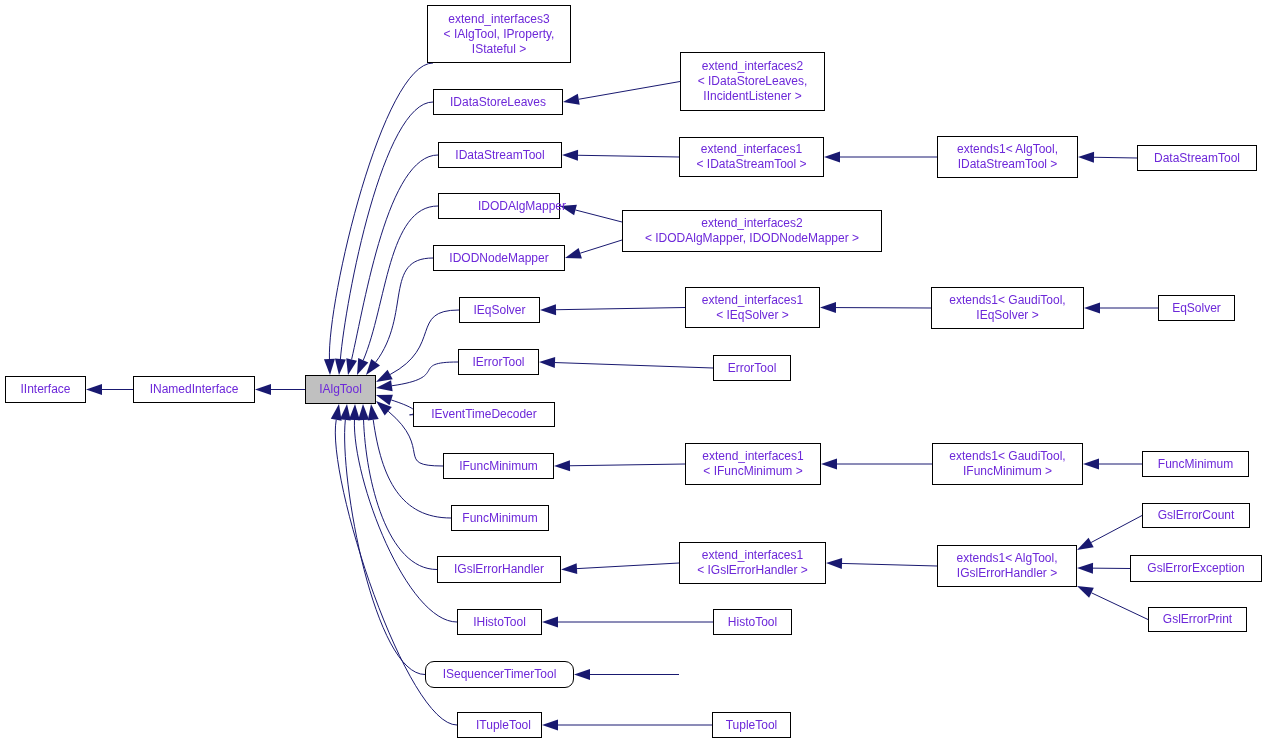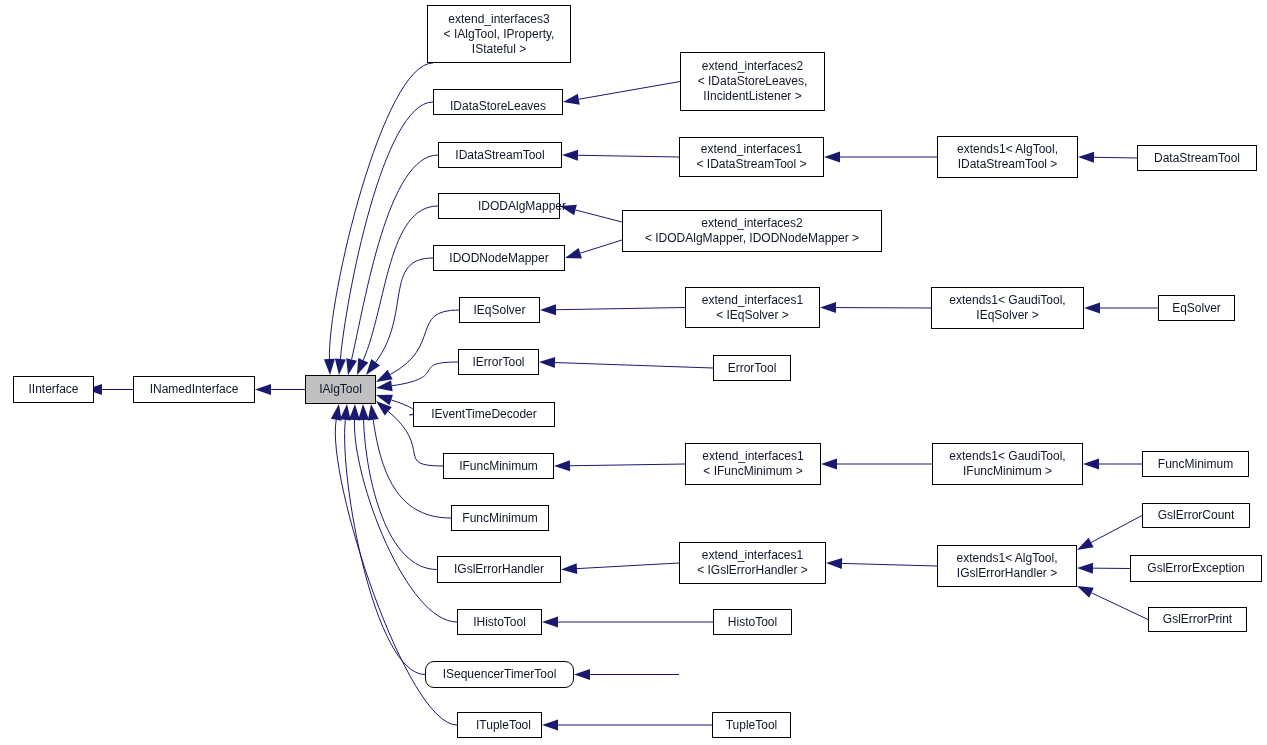--- a/index.html
+++ b/index.html
@@ -9,21 +9,21 @@
     background:#ffffff;
     font-family:"Liberation Sans", sans-serif;
     overflow:hidden;
   }
   #edges { position:absolute; left:0; top:0; }
   .node {
     position:absolute;
     box-sizing:border-box;
     background:#ffffff;
     border:1px solid #000000;
-    color:#0f172a;
+    color:#6d28d9;
     font-size:12px;
     line-height:1.25;
     display:flex;
     flex-direction:column;
     align-items:center;
     justify-content:center;
     text-align:center;
     white-space:nowrap;
     cursor:pointer;
   }
@@ -103,35 +103,35 @@
       <polygon points="1077,568 1093.051172534024,562.6511814124057 1092.947403566716,573.6506919470352" fill="#191970"></polygon>
       <path d="M1148,619.5 L1091.4701635298366,592.8274715246412" fill="none" stroke="#191970" stroke-width="1"></path>
       <polygon points="1077,586 1093.817106866432,587.8533528112598 1089.1232201932412,597.8015902380225" fill="#191970"></polygon>
       <path d="M713,622 L558,622" fill="none" stroke="#191970" stroke-width="1"></path>
       <polygon points="542,622 558,616.5 558,627.5" fill="#191970"></polygon>
       <path d="M679,674.5 L590,674.5" fill="none" stroke="#191970" stroke-width="1"></path>
       <polygon points="574,674.5 590,669 590,680" fill="#191970"></polygon>
       <path d="M712,725 L558,725" fill="none" stroke="#191970" stroke-width="1"></path>
       <polygon points="542,725 558,719.5 558,730.5" fill="#191970"></polygon>
     </svg>
-<div class="node" style="left: 5px; top: 376px; width: 81px; height: 27px; border-color: rgb(0, 0, 0); margin-left: 8px;">
+<div class="node" style="left: 5px; top: 376px; width: 81px; height: 27px; border-color: rgb(0, 0, 0);">
       <div class="nl">IInterface</div>
     </div>
     <div class="node" style="left: 133px; top: 376px; width: 122px; height: 27px; border-color: rgb(0, 0, 0);">
       <div class="nl">INamedInterface</div>
     </div>
     <div class="node highlight" style="left: 305px; top: 375px; width: 71px; height: 29px; border-color: rgb(0, 0, 0);">
       <div class="nl">IAlgTool</div>
     </div>
     <div class="node" style="left: 427px; top: 5px; width: 144px; height: 58px; border-color: rgb(0, 0, 0);">
       <div class="nl">extend_interfaces3</div>
       <div class="nl">&lt; IAlgTool, IProperty,</div>
       <div class="nl">IStateful &gt;</div>
     </div>
-    <div class="node" style="left: 433px; top: 89px; width: 130px; height: 26px; border-color: rgb(0, 0, 0); justify-content: flex-end;">
+    <div class="node" style="left: 433px; top: 89px; width: 130px; height: 26px; border-color: rgb(0, 0, 0);">
       <div class="nl">IDataStoreLeaves</div>
     </div>
     <div class="node" style="left: 438px; top: 142px; width: 124px; height: 26px; border-color: rgb(0, 0, 0);">
       <div class="nl">IDataStreamTool</div>
     </div>
     <div class="node" style="left: 438px; top: 193px; width: 122px; height: 26px; border-color: rgb(0, 0, 0); padding-left: 46px;">
       <div class="nl">IDODAlgMapper</div>
     </div>
     <div class="node" style="left: 433px; top: 245px; width: 132px; height: 26px; border-color: rgb(0, 0, 0);">
       <div class="nl">IDODNodeMapper</div>

